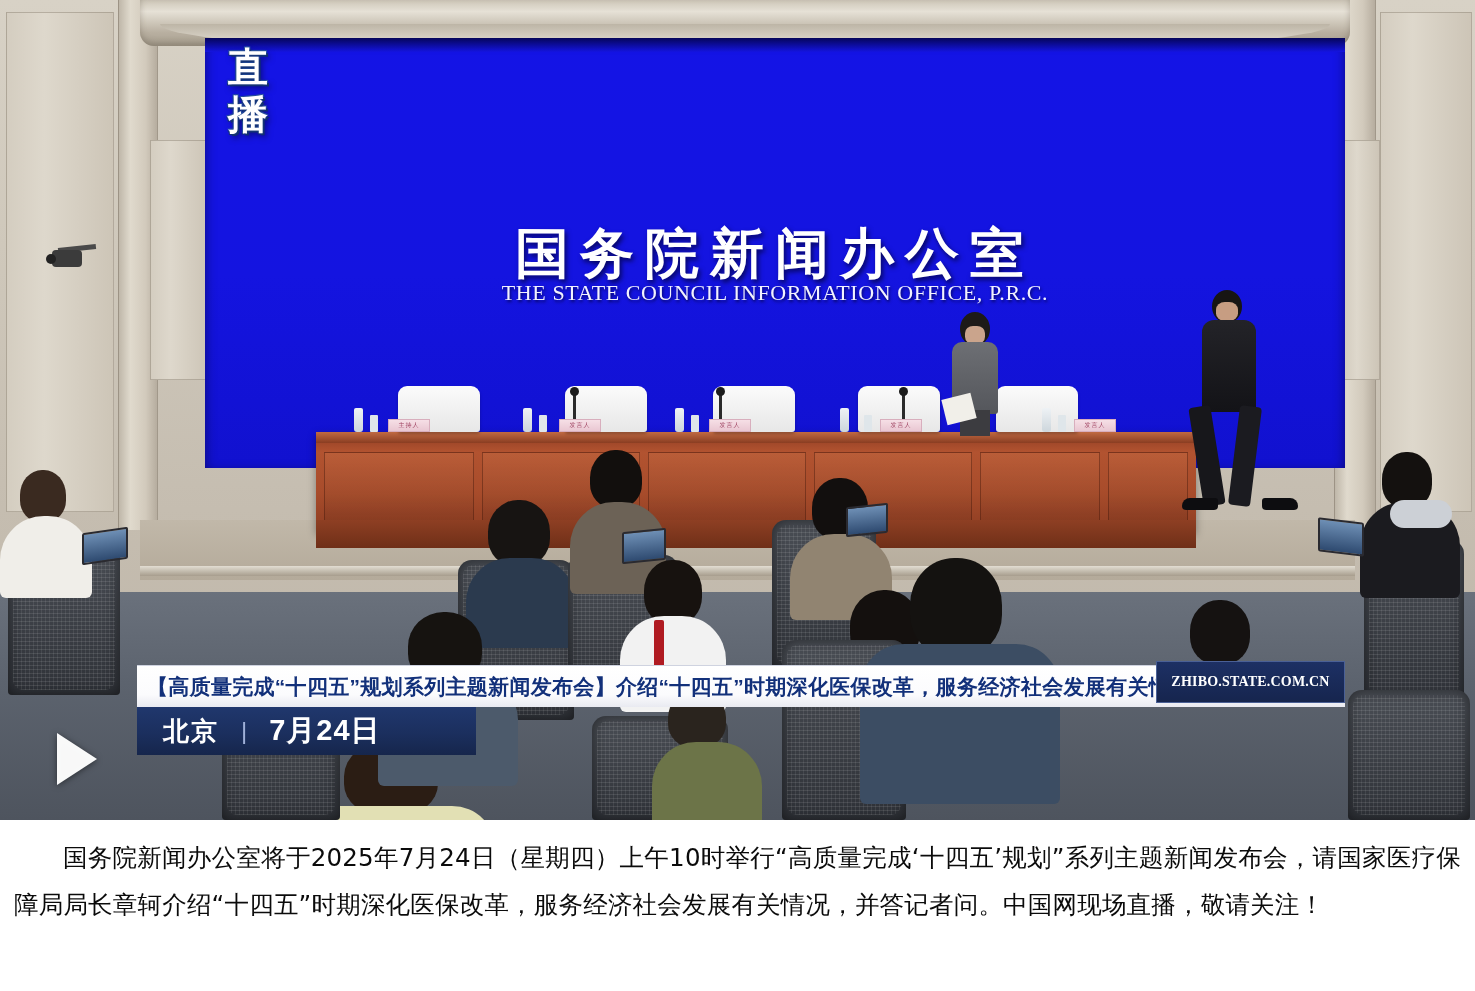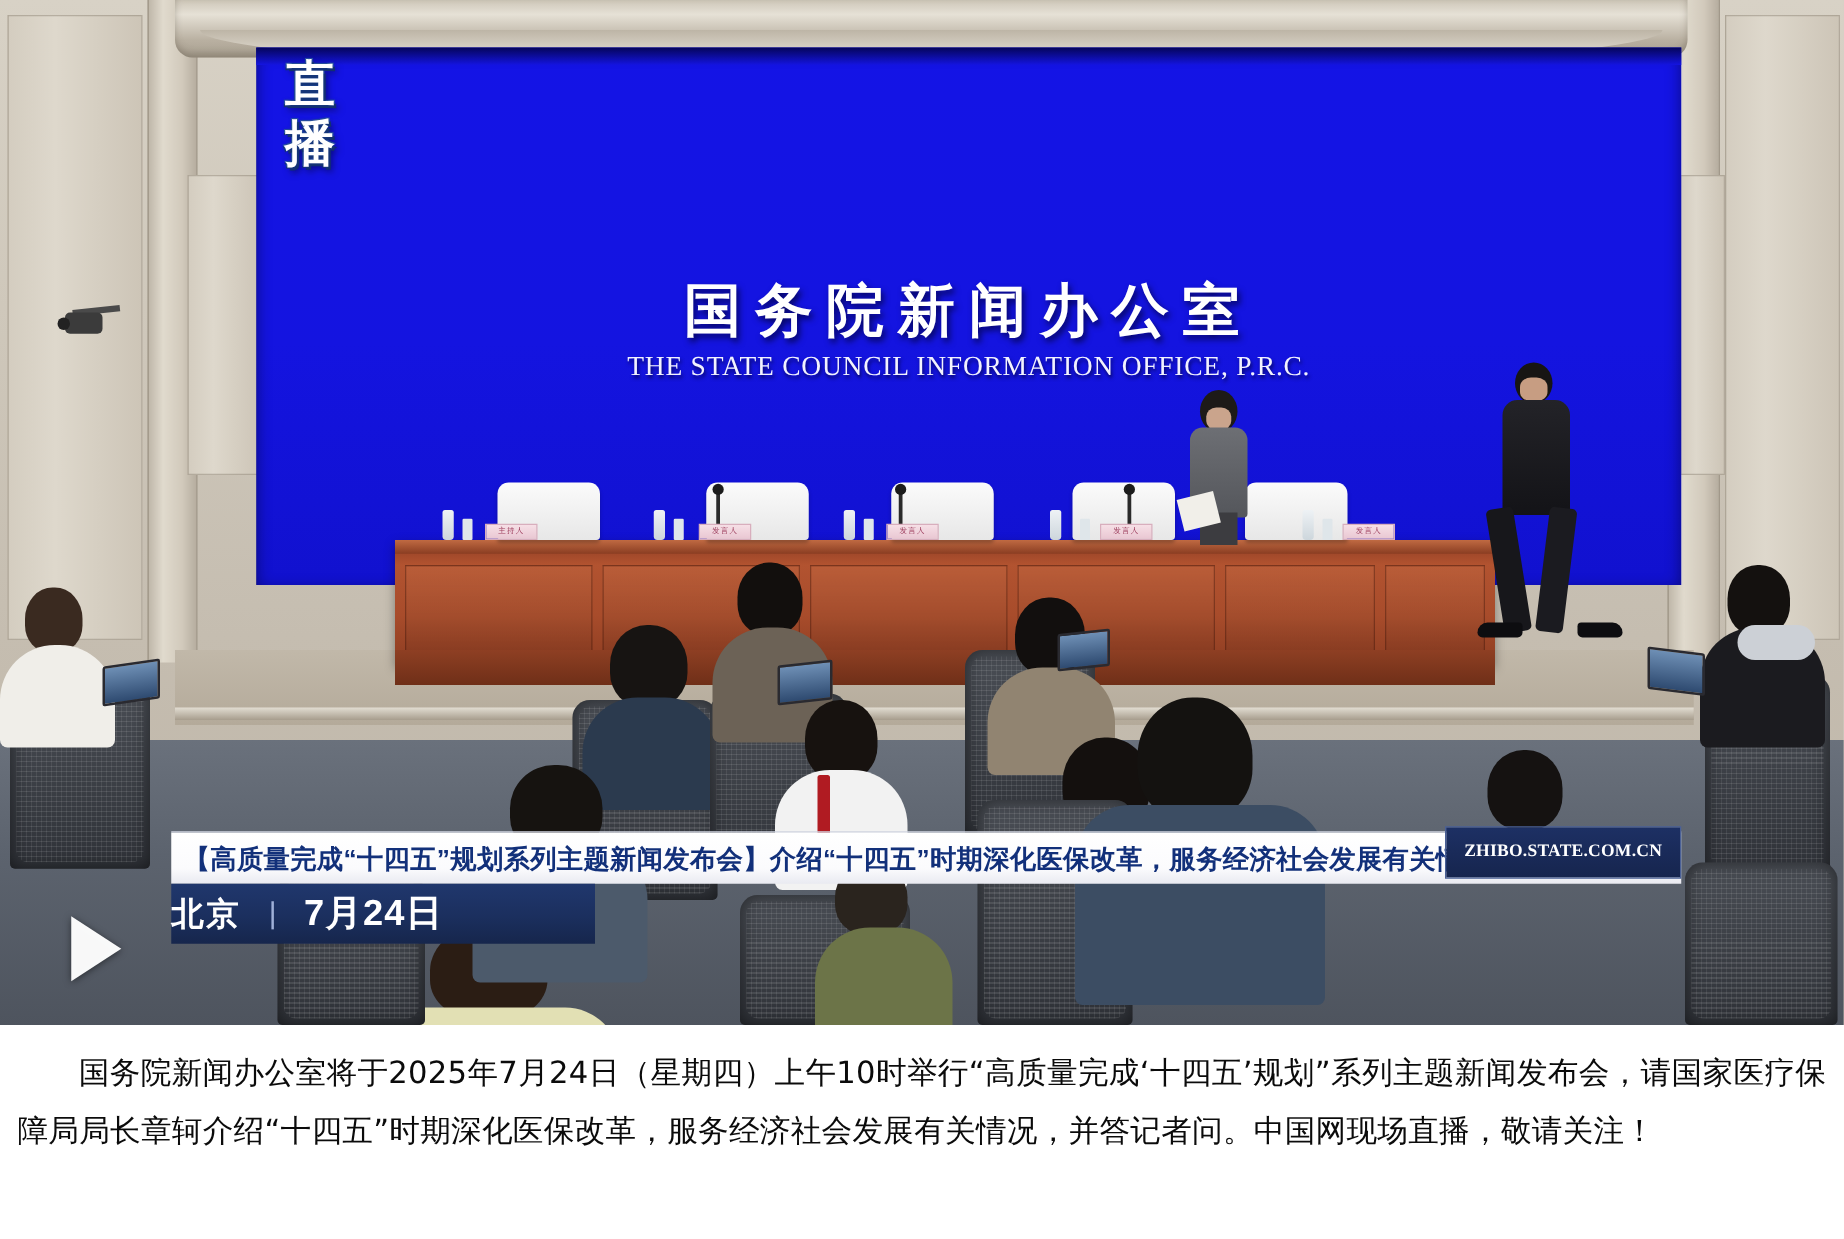--- a/index.html
+++ b/index.html
@@ -57,21 +57,21 @@
   .led-top-shadow {
     position: absolute; left: 0; top: 0; width: 100%; height: 14px;
     background: linear-gradient(180deg,#05055a,#1414e0);
   }
   .led-title {
     position: absolute; left: 0; right: 0; top: 180px;
     text-align: center;
     color: #ffffff;
     font-family: "Liberation Serif","DejaVu Serif", serif;
     font-weight: 700;
-    font-size: 46px;
+    font-size: 54px;
     letter-spacing: 11px;
     text-shadow: 2px 3px 5px rgba(0,0,40,.7);
   }
   .led-sub {
     position: absolute; left: 0; right: 0; top: 242px;
     text-align: center;
     color: #f2f2ff;
     font-family: "Liberation Serif","DejaVu Serif", serif;
     font-weight: 400;
     font-size: 22px;
@@ -228,21 +228,21 @@
     border-top:1px solid #cfd3e0;
     display:flex; align-items:center;
   }
   .lt-headline span {
     color:#12307a; font-weight:700; font-size:21px;
     letter-spacing:.3px; white-space:nowrap; padding-left:10px;
   }
   .lt-location {
     position:absolute; left:137px; top:707px; width:339px; height:48px;
     background: linear-gradient(180deg,#20376d 0%,#1b2f5e 55%,#16264c 100%);
-    display:flex; align-items:center; gap:22px; 
+    display:flex; align-items:center; gap:22px; padding-left:26px;
   }
   .lt-city { color:#ffffff; font-weight:700; font-size:26px; letter-spacing:2px; }
   .lt-sep  { color:#9fb0d8; font-weight:400; font-size:24px; }
   .lt-date { color:#ffffff; font-weight:700; font-size:29px; letter-spacing:1px;text-align:right; }
 
   
   .live-badge {
     position:absolute; left:1156px; top:616px; width:189px; height:45px;
     background: linear-gradient(180deg,#e2201c 0%,#cf1410 60%,#b80f0c 100%);
     display:flex; align-items:center; justify-content:center; gap:16px;

